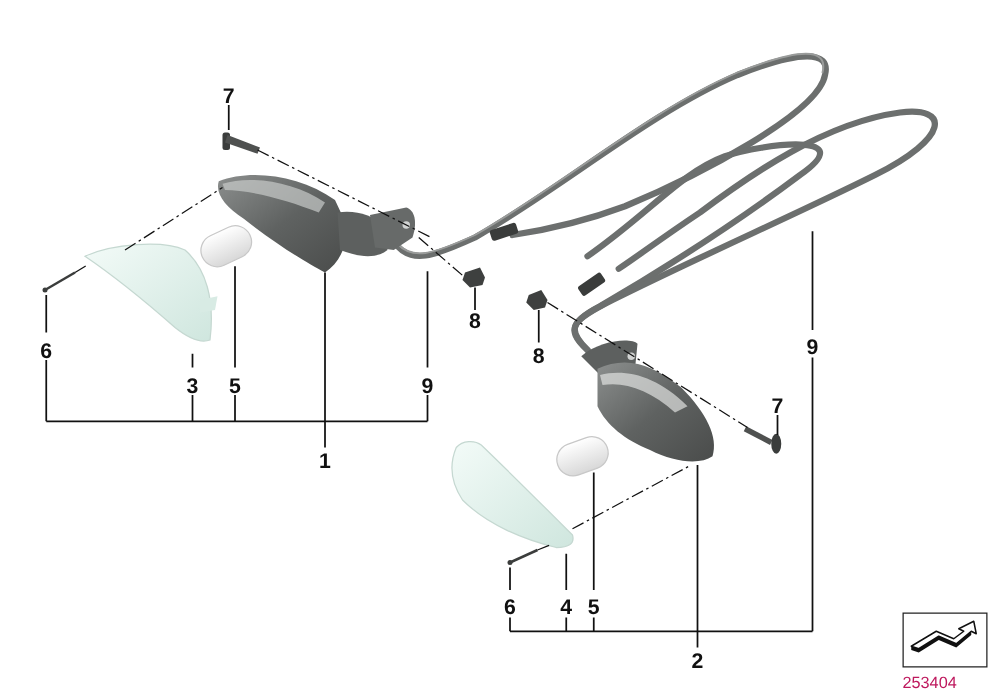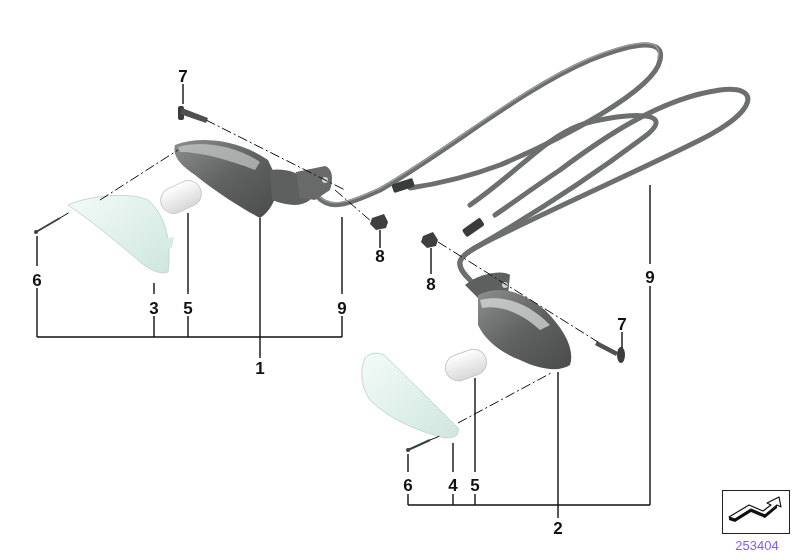--- a/index.html
+++ b/index.html
@@ -3,21 +3,21 @@
 <meta charset="utf-8">
 <style>
   html, body { margin:0; padding:0; background:#ffffff; }
   body { width:800px; height:560px; position:relative; overflow:hidden; font-family:"Liberation Sans", sans-serif; }
   svg#diagram { position:absolute; left:0; top:0; }
   .lbl { font-family:"Liberation Sans", sans-serif; font-weight:bold; font-size:17px; fill:#111; text-anchor:middle; }
   .leader { stroke:#111; stroke-width:1.4; fill:none; }
   .dash { stroke:#111; stroke-width:1; fill:none; stroke-dasharray:10 3 2 3; }
   .cable { stroke:#6c6f6e; stroke-width:5; fill:none; stroke-linecap:round; }
   .cable-hi { stroke:#9a9c9b; stroke-width:1.5; fill:none; stroke-linecap:round; }
-  .refnum { position:absolute; left:722px; top:538px; width:70px; text-align:center; font-size:13px; color:#8b5cf6; font-family:"Liberation Sans", sans-serif; }
+  .refnum { position:absolute; left:722px; top:538px; width:70px; font-size:13px; color:#be185d; font-family:"Liberation Sans", sans-serif; }
   .navbox { position:absolute; left:722px; top:490px; width:68px; height:44px; border:1px solid #222; box-sizing:border-box; background:#fff; }
 </style>
 </head>
 <body>
 
 <svg id="diagram" width="800" height="560" viewBox="0 0 800 560" xmlns="http://www.w3.org/2000/svg">
   <defs>
     <linearGradient id="housingGrad" x1="0" y1="0" x2="1" y2="1">
       <stop offset="0" stop-color="#8c8f8e"></stop>
       <stop offset="0.5" stop-color="#5f6261"></stop>

